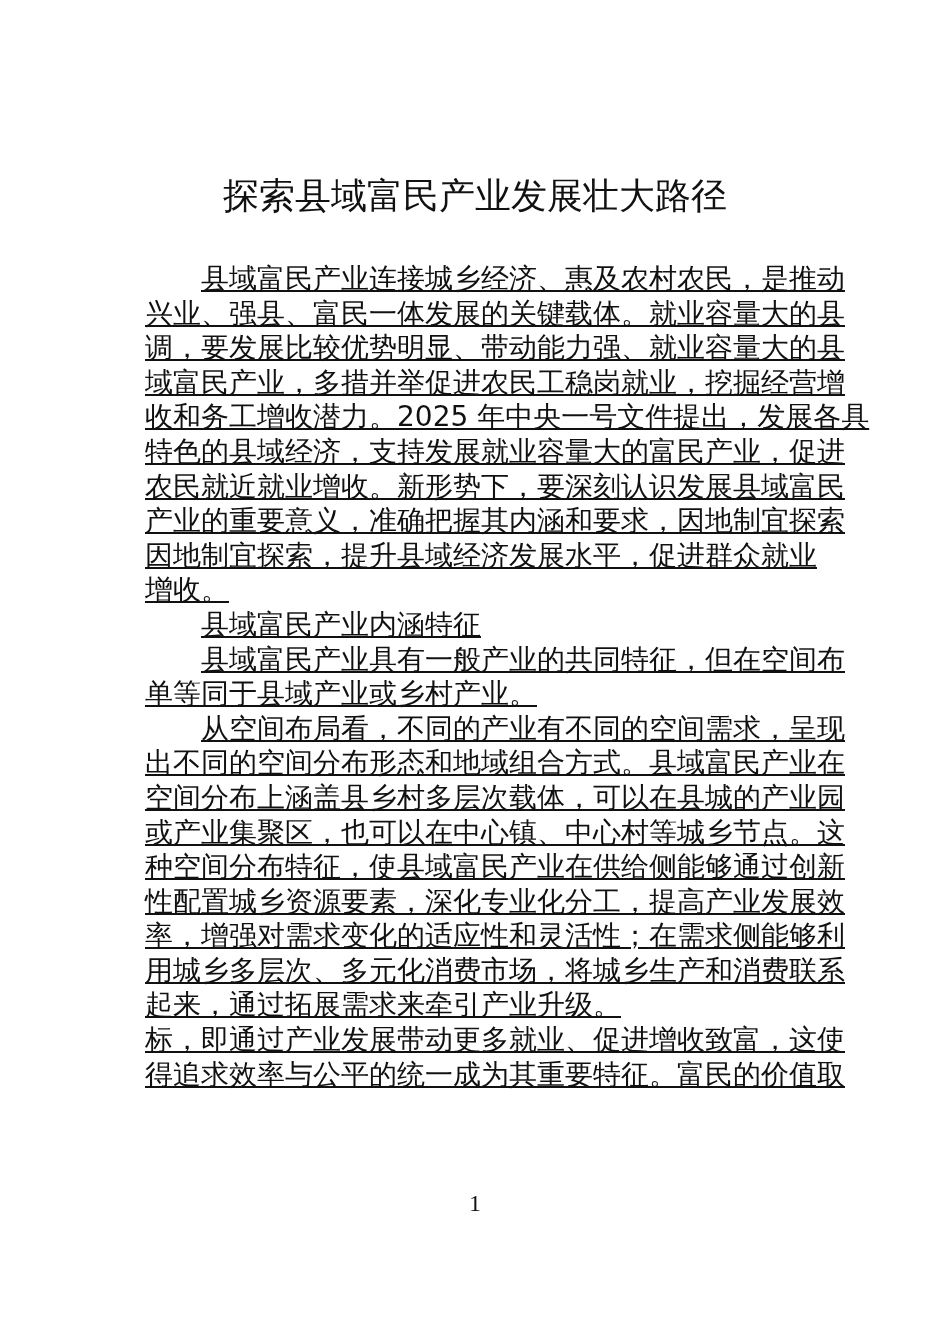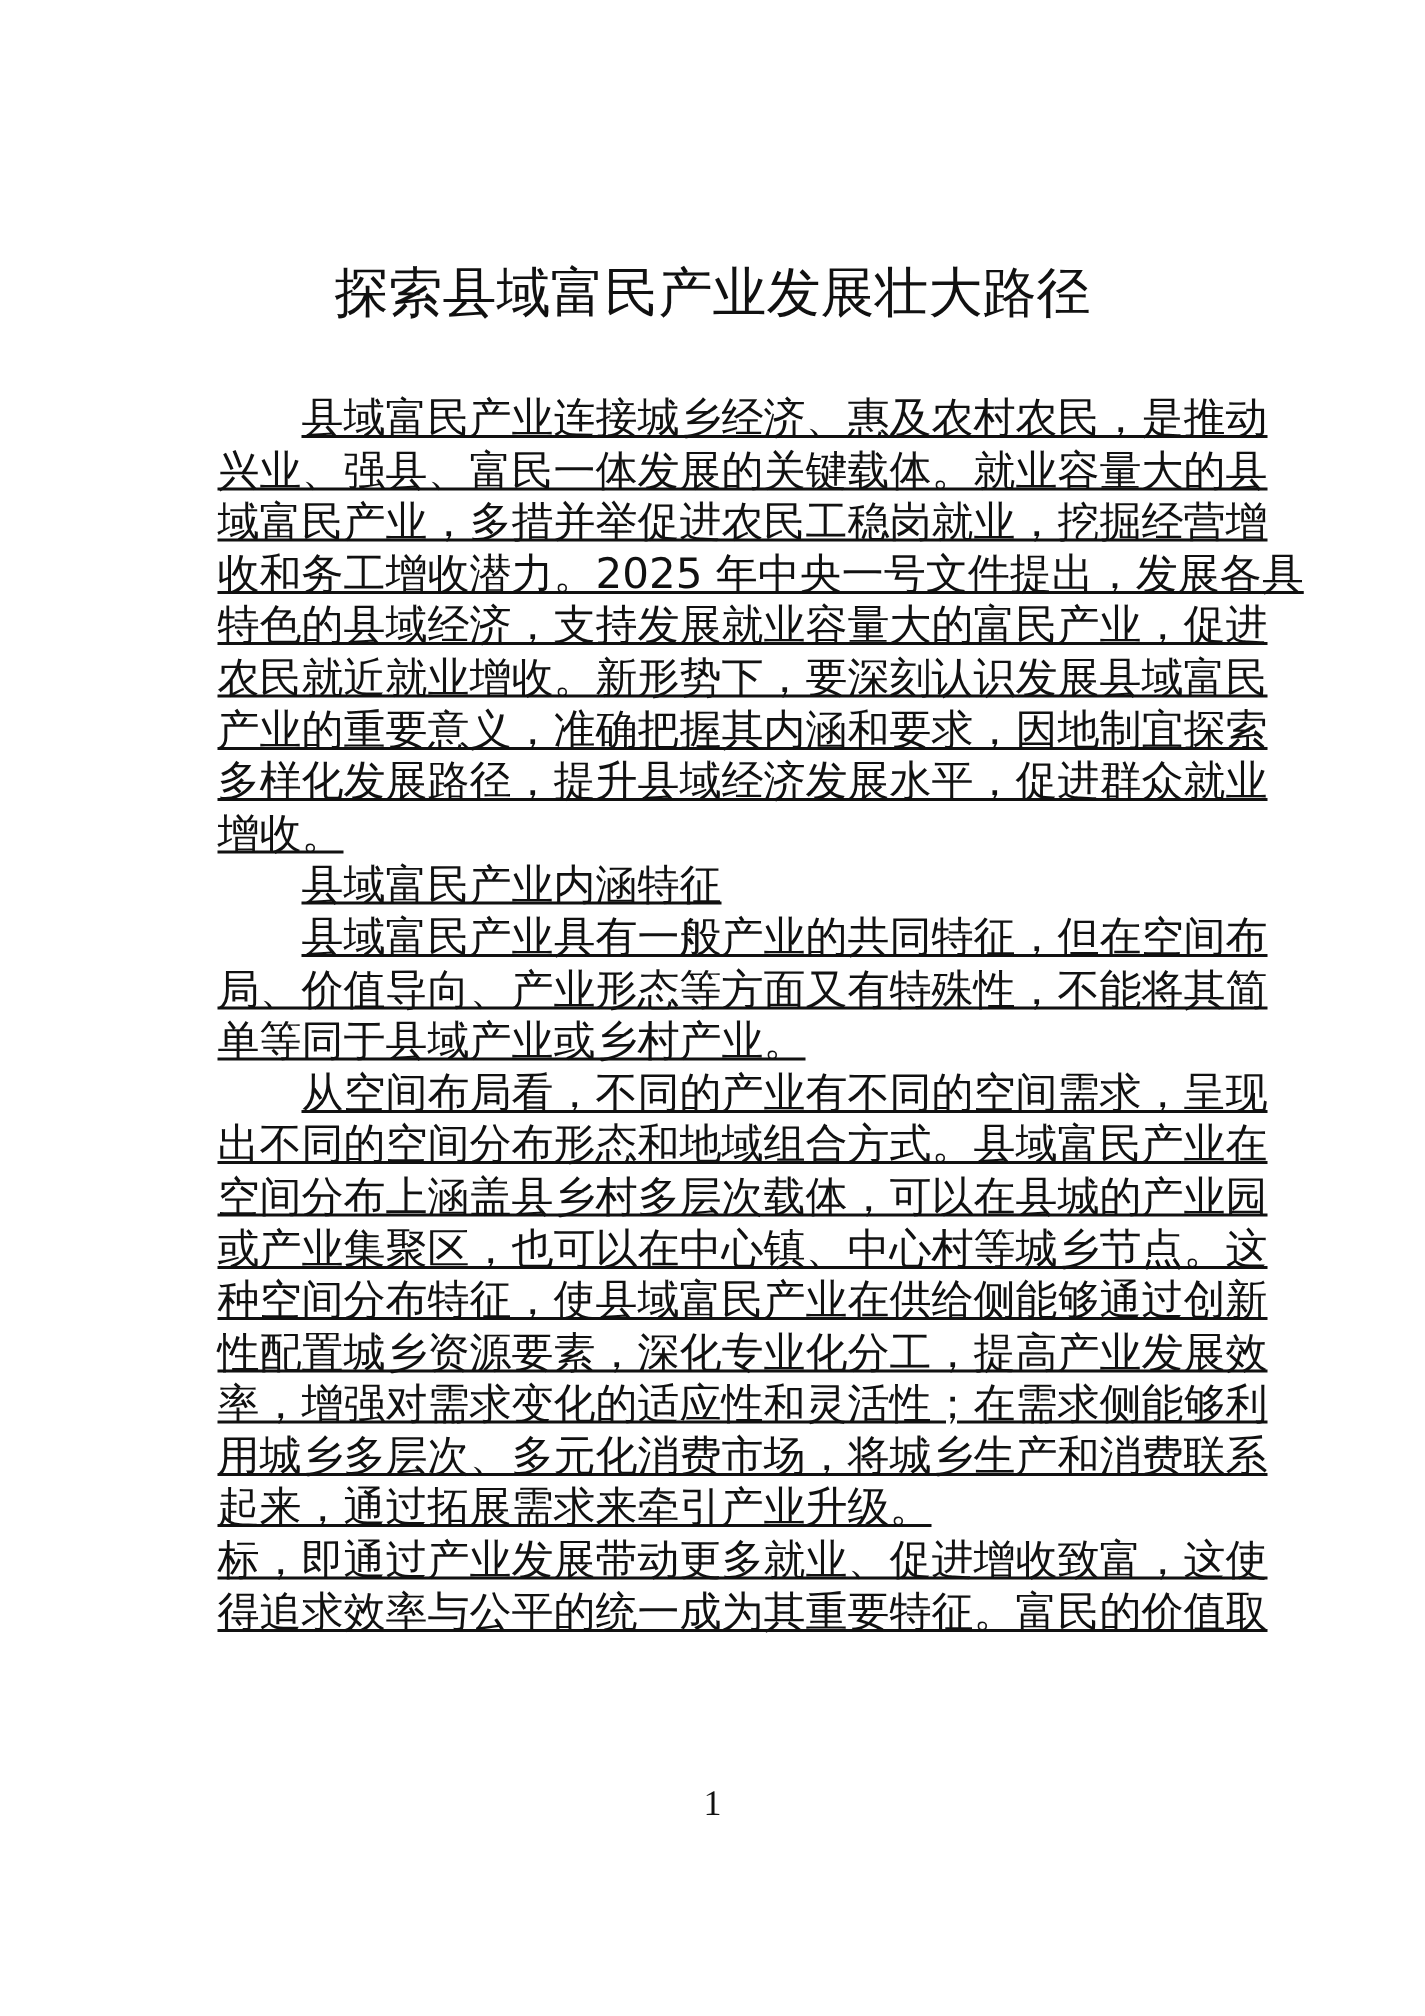--- a/index.html
+++ b/index.html
@@ -21,36 +21,36 @@
 <body>
 
 <div class="page">
   <div class="title">探索县域富民产业发展壮大路径</div>
 
   <div class="body">
 
     <div>
       <div class="line indent">县域富民产业连接城乡经济、惠及农村农民，是推动</div>
       <div class="line">兴业、强县、富民一体发展的关键载体。就业容量大的县</div>
+      <div class="line">调，要发展比较优势明显、带动能力强、就业容量大的县</div>
       <div class="line">域富民产业，多措并举促进农民工稳岗就业，挖掘经营增</div>
       <div class="line">收和务工增收潜力。2025 年中央一号文件提出，发展各具</div>
       <div class="line">特色的县域经济，支持发展就业容量大的富民产业，促进</div>
       <div class="line">农民就近就业增收。新形势下，要深刻认识发展县域富民</div>
       <div class="line">产业的重要意义，准确把握其内涵和要求，因地制宜探索</div>
-      <div class="line">多样化发展路径，提升县域经济发展水平，促进群众就业</div>
+      <div class="line">因地制宜探索，提升县域经济发展水平，促进群众就业</div>
       <div class="line last">增收。</div>
     </div>
 
     <div>
       <div class="line indent last heading-line">县域富民产业内涵特征</div>
     </div>
 
     <div>
       <div class="line indent">县域富民产业具有一般产业的共同特征，但在空间布</div>
-      <div class="line">局、价值导向、产业形态等方面又有特殊性，不能将其简</div>
       <div class="line last">单等同于县域产业或乡村产业。</div>
     </div>
 
     <div>
       <div class="line indent">从空间布局看，不同的产业有不同的空间需求，呈现</div>
       <div class="line">出不同的空间分布形态和地域组合方式。县域富民产业在</div>
       <div class="line">空间分布上涵盖县乡村多层次载体，可以在县城的产业园</div>
       <div class="line">或产业集聚区，也可以在中心镇、中心村等城乡节点。这</div>
       <div class="line">种空间分布特征，使县域富民产业在供给侧能够通过创新</div>
       <div class="line">性配置城乡资源要素，深化专业化分工，提高产业发展效</div>

